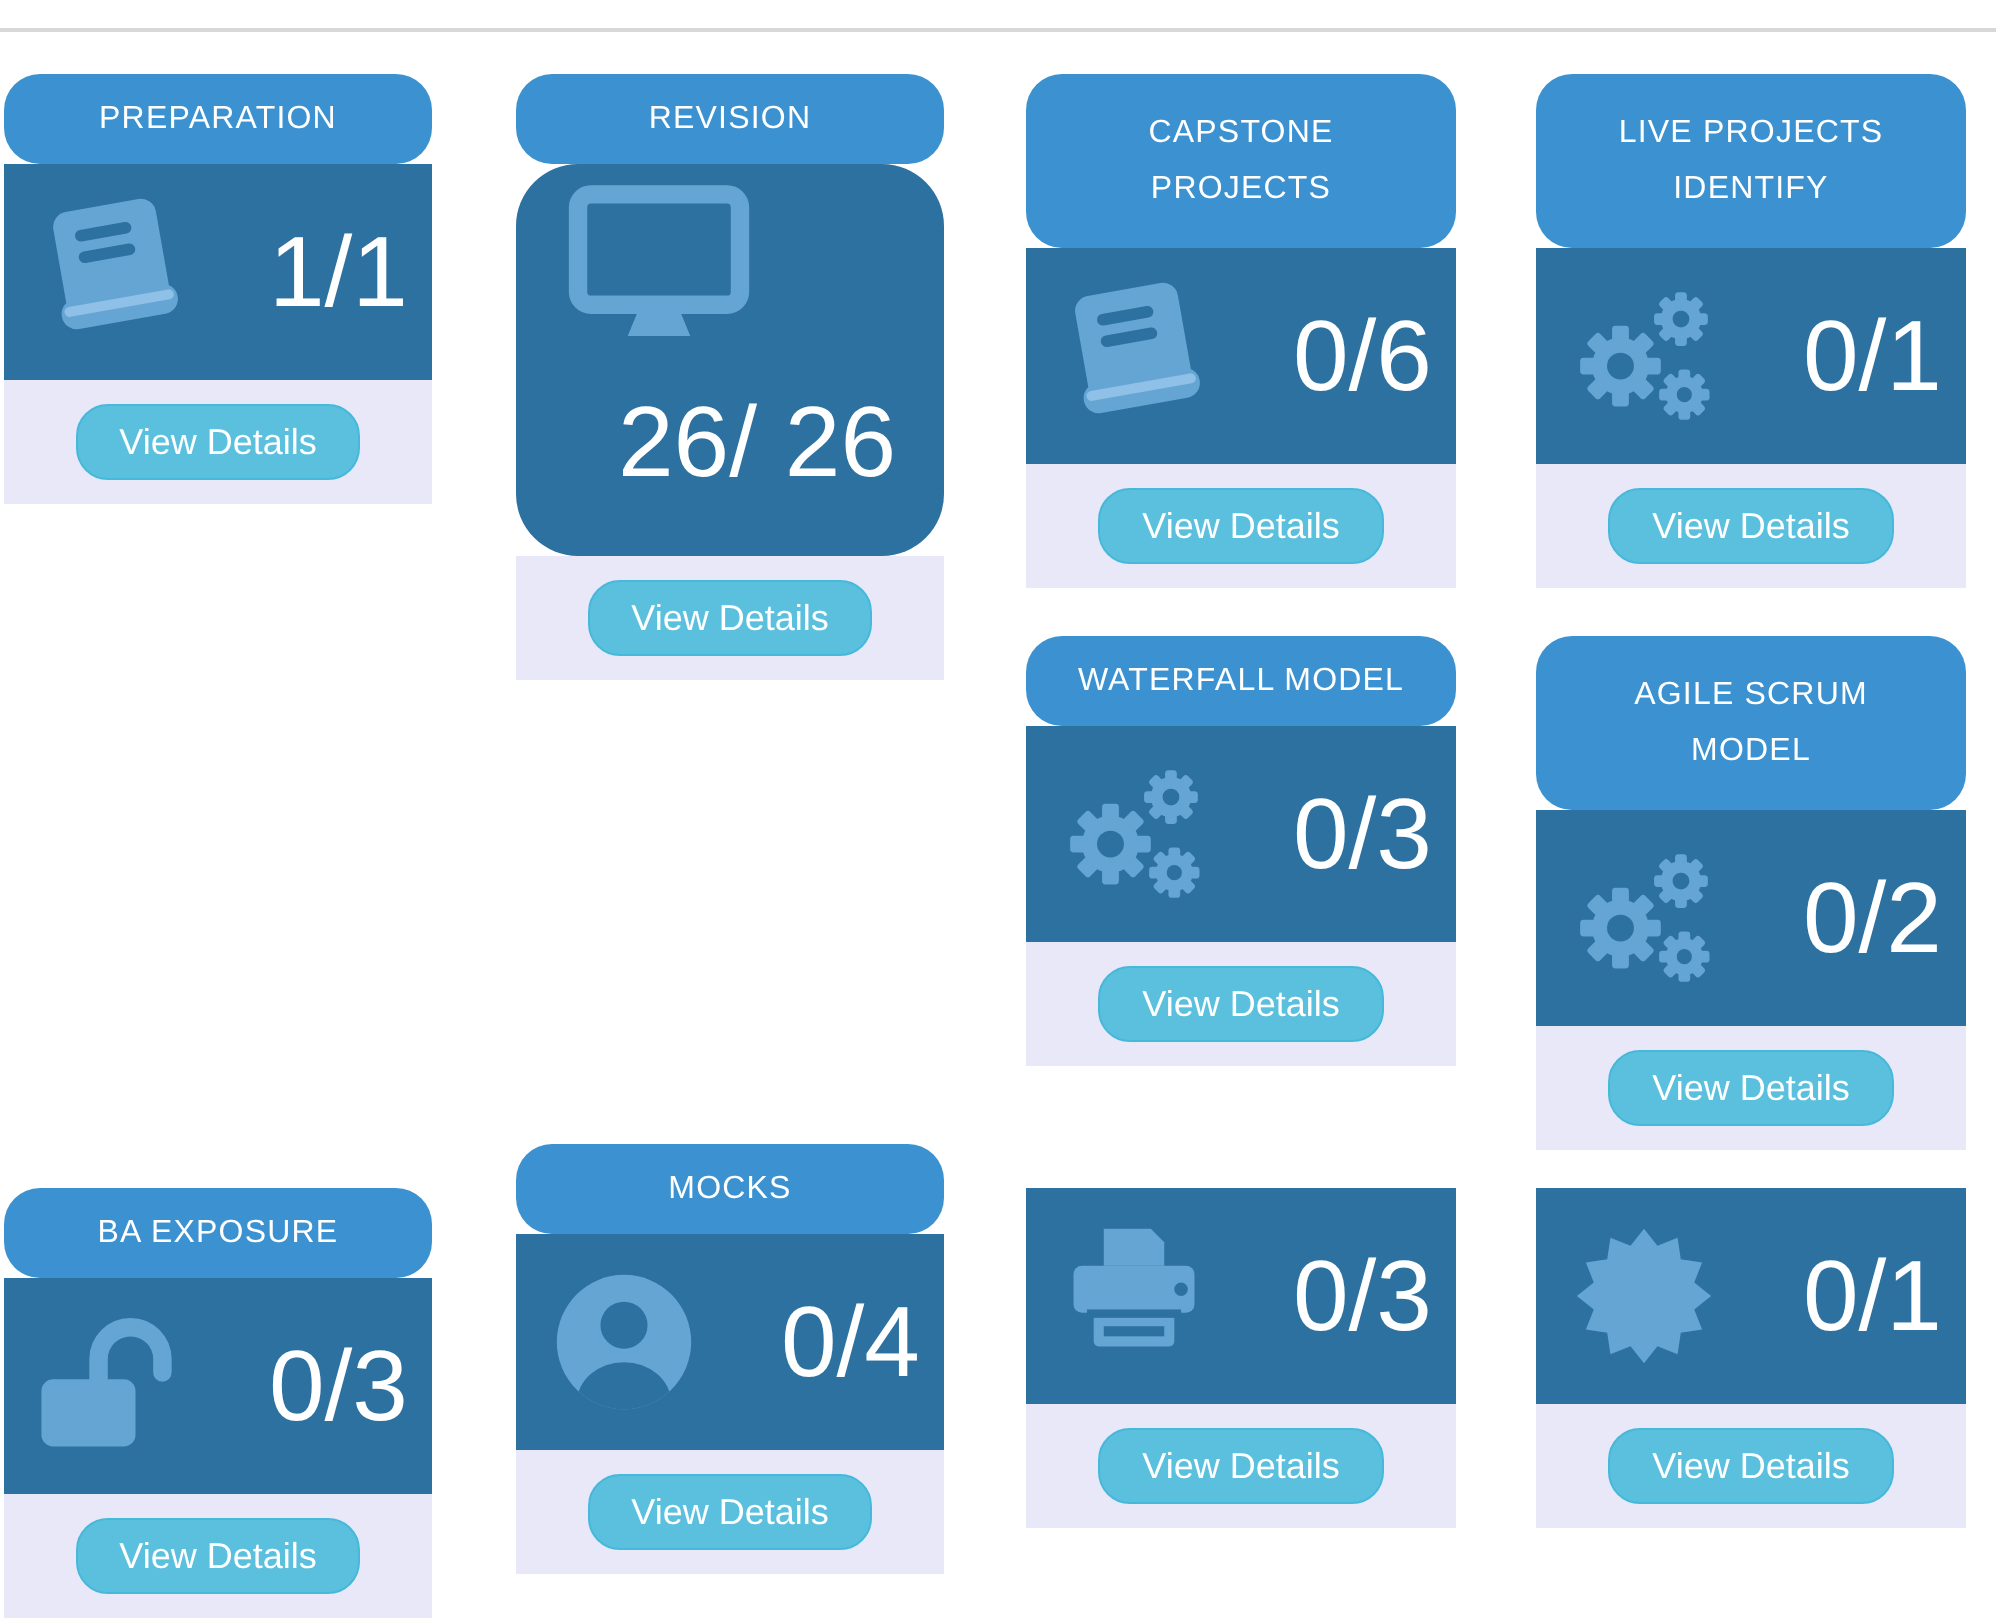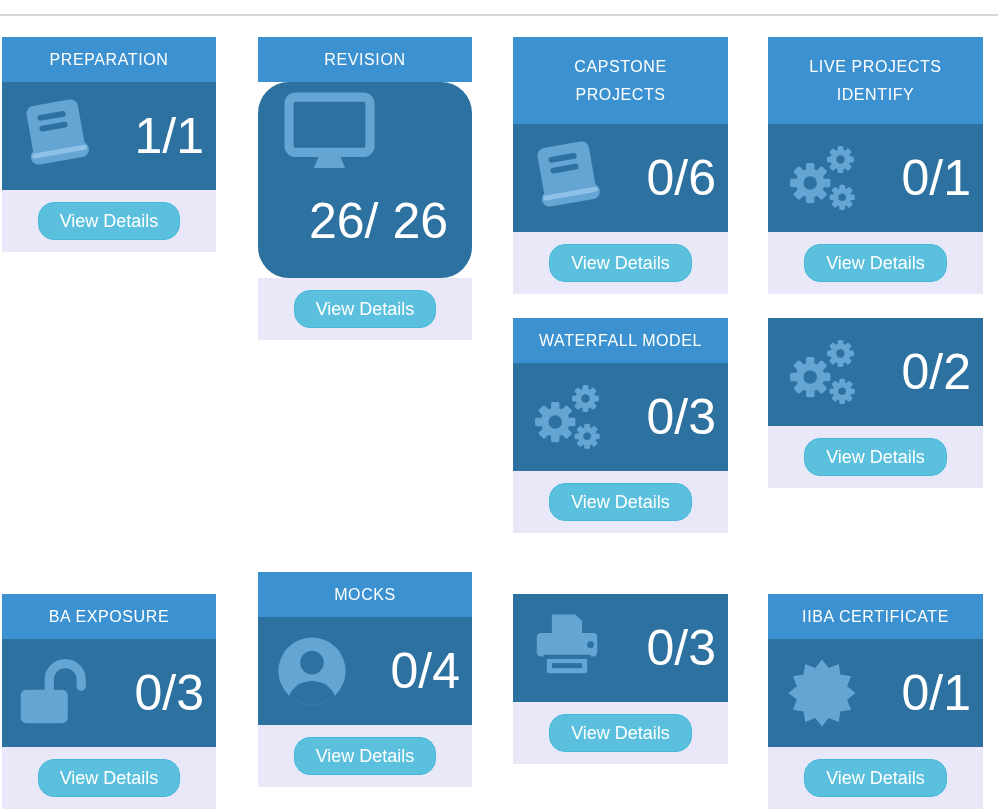--- a/index.html
+++ b/index.html
@@ -8,20 +8,21 @@
     background:#ffffff;
     font-family:"Liberation Sans", sans-serif;
   }
   .divider{position:absolute;left:0;top:14px;width:998px;height:2px;background:var(--divider-color,#d8d8d8);}
   .card{position:absolute;}
   .hd{
     background:var(--card-header-bg,#3c92d0);color:var(--header-text,#fff);
     font-size:16px;letter-spacing:.6px;line-height:28px;height:45px;
     display:flex;align-items:center;justify-content:center;text-align:center;
     white-space:pre-line;
+    border-radius:18px;
   }
   .hd.two{height:87px;}
   .bd{
     background:var(--card-body-bg,#2d71a0);height:108px;
     display:flex;align-items:center;padding:0 12px;box-sizing:border-box;
   }
   .bd .icon{width:84px;height:84px;flex:0 0 auto;display:block;}
   .bd .icon svg{width:100%;height:100%;display:block;}
   .count{flex:1;text-align:right;color:var(--count-color,#fff);font-size:50px;line-height:1;}
   .bd.tall{height:196px;display:block;padding:6px 0 0 24px;border-radius:31px;}
@@ -195,20 +196,22 @@
         </svg>
       </span>
     <span class="count">0/3</span>
   </div>
   <div class="ft">
     <button class="btn">View Details</button>
   </div>
 </div>
 
 <div class="card" id="card-5">
+  <div class="hd two">AGILE SCRUM
+MODEL</div>
   <div class="bd">
     <span class="icon">
         <svg viewBox="0 0 100 100">
           <g fill="#64a5d4">
             <rect x="31" y="32" width="10" height="14" rx="2" transform="rotate(0 36 56)"></rect>
             <rect x="31" y="32" width="10" height="14" rx="2" transform="rotate(45 36 56)"></rect>
             <rect x="31" y="32" width="10" height="14" rx="2" transform="rotate(90 36 56)"></rect>
             <rect x="31" y="32" width="10" height="14" rx="2" transform="rotate(135 36 56)"></rect>
             <rect x="31" y="32" width="10" height="14" rx="2" transform="rotate(180 36 56)"></rect>
             <rect x="31" y="32" width="10" height="14" rx="2" transform="rotate(225 36 56)"></rect>
@@ -299,21 +302,20 @@
         </svg>
       </span>
     <span class="count">0/3</span>
   </div>
   <div class="ft">
     <button class="btn">View Details</button>
   </div>
 </div>
 
 <div class="card" id="card-9">
-  <div class="hd">IIBA CERTIFICATE</div>
   <div class="bd">
     <span class="icon">
         <svg viewBox="0 0 100 100">
           <polygon fill="#64a5d4" points="90,50 79.9,58 84.6,70 71.9,71.9 70,84.6 58,79.9 50,90 42,79.9 30,84.6 28.1,71.9 15.4,70 20.1,58 10,50 20.1,42 15.4,30 28.1,28.1 30,15.4 42,20.1 50,10 58,20.1 70,15.4 71.9,28.1 84.6,30 79.9,42"></polygon>
         </svg>
       </span>
     <span class="count">0/1</span>
   </div>
   <div class="ft">
     <button class="btn">View Details</button>

